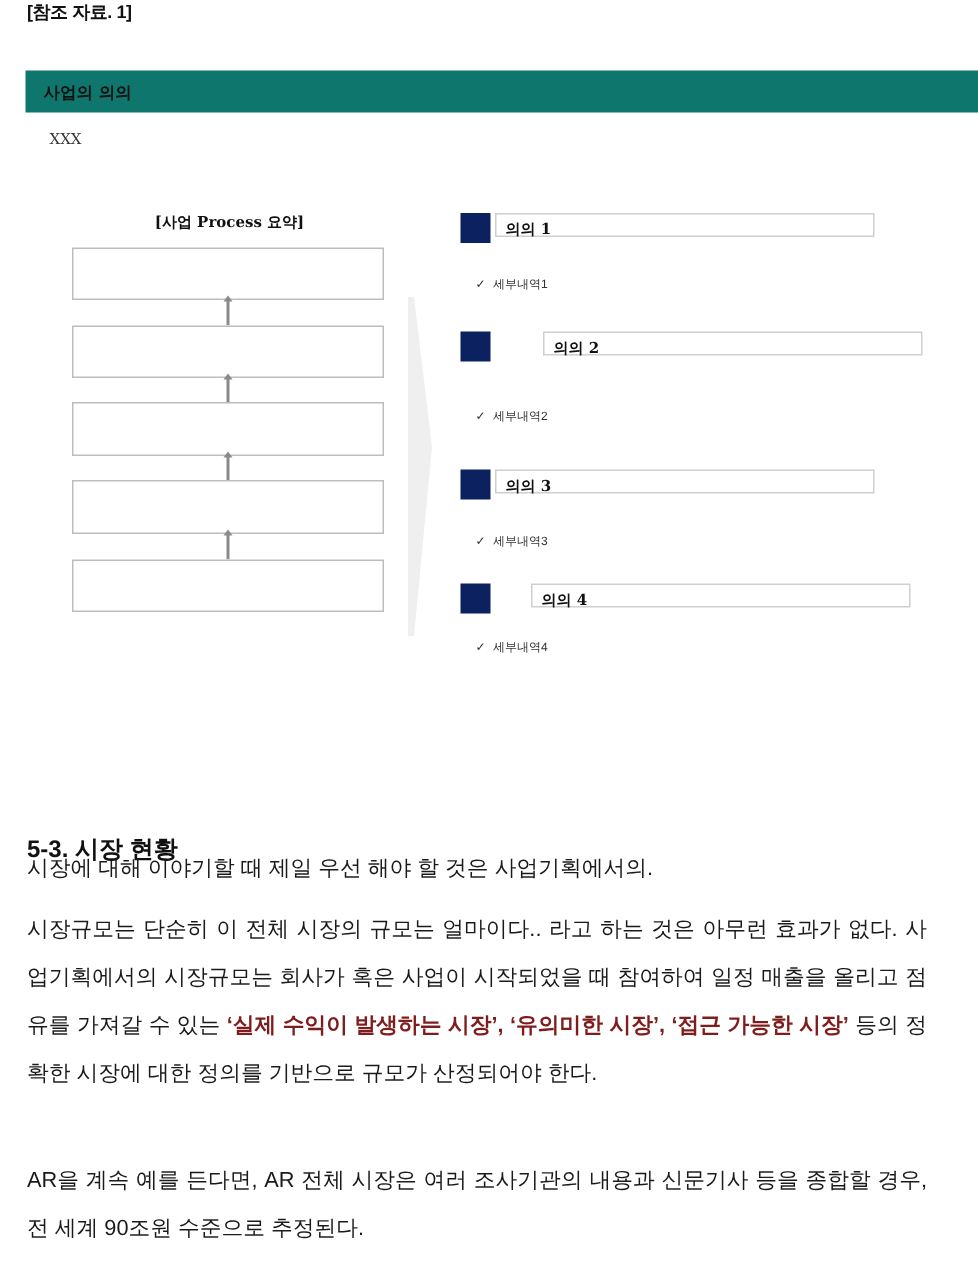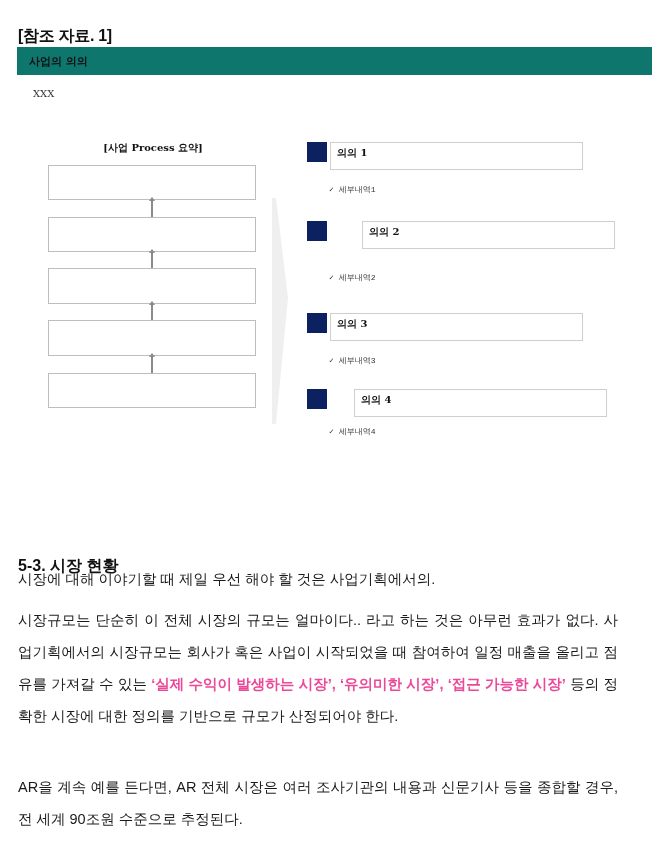--- a/index.html
+++ b/index.html
@@ -2,21 +2,21 @@
 <html><head>
   <meta charset="utf-8">
   <style>
     html, body { margin: 0; padding: 0; background: #ffffff; }
     body {
       width: 652px; height: 853px; position: relative; overflow: hidden;
       font-family: "DejaVu Sans", "Liberation Sans", sans-serif; color: #111;
     }
     .abs { position: absolute; }
     .ref-title {
-      left: 18px; top: 26px; font-size: 16px; font-weight: bold; letter-spacing: -0.3px;
+      left: 18px; top: 0; font-size: 12px; font-weight: bold; letter-spacing: -0.3px;
       font-family: "Liberation Sans", "DejaVu Sans", sans-serif;
     }
     .section-bar {
       left: 17px; top: 47px; width: 646px; height: 28px; background: #0f766e;
     }
     .section-bar-label {
       position: absolute; left: 12px; top: 7px; font-size: 11px; font-weight: bold;
     }
     .placeholder-text {
       left: 33px; top: 88px; font-size: 10px; font-family: "DejaVu Serif", "Liberation Serif", serif; color: #333;
@@ -36,42 +36,42 @@
       border-left: 3px solid transparent; border-right: 3px solid transparent;
       border-bottom: 4px solid #8a8a8a;
     }
     .chevron-shape {
       left: 272px; top: 198px; width: 20px; height: 226px;
     }
     .meaning-square {
       left: 307px; width: 20px; height: 20px; background: #0b2160;
     }
     .meaning-bar {
-      left: 330px; width: 253px; height: 28px; border: 1px solid #cfcfcf; box-sizing: border-box;
+      left: 330px; width: 253px; height: 16px; border: 1px solid #cfcfcf; box-sizing: border-box;
       background: #fff;
     }
     .meaning-label {
       position: absolute; left: 6px; top: 3px; font-size: 10px; font-weight: bold;
       font-family: "DejaVu Serif", "Liberation Serif", serif;
     }
     .detail {
-      left: 329px; font-size: 8px; color: #333; font-family: Liberation Mono, monospace;
+      left: 317px; font-size: 8px; color: #333; font-family: Liberation Sans, sans-serif;
     }
     .detail .check { margin-right: 5px; }
     .h2 {
       left: 18px; top: 525px; font-size: 16px; font-weight: bold;
       font-family: "Liberation Sans", "DejaVu Sans", sans-serif;
       margin-top: 31px;
     }
     .para {
       left: 18px; width: 600px; font-size: 14.5px; line-height: 32px; color: #1a1a1a;
       font-family: "Liberation Sans", "DejaVu Sans", sans-serif;
       text-align: justify; text-align-last: left;
     }
-    .para b { font-weight: bold; color: #ec4899; }
+    .para b { font-weight: bold; color: #7f1d1d; }
   </style>
 </head>
 <body>
 
 <div class="abs ref-title">[참조 자료. 1]</div>
 
 <div class="abs section-bar">
   <span class="section-bar-label">사업의 의의</span>
 </div>
 

